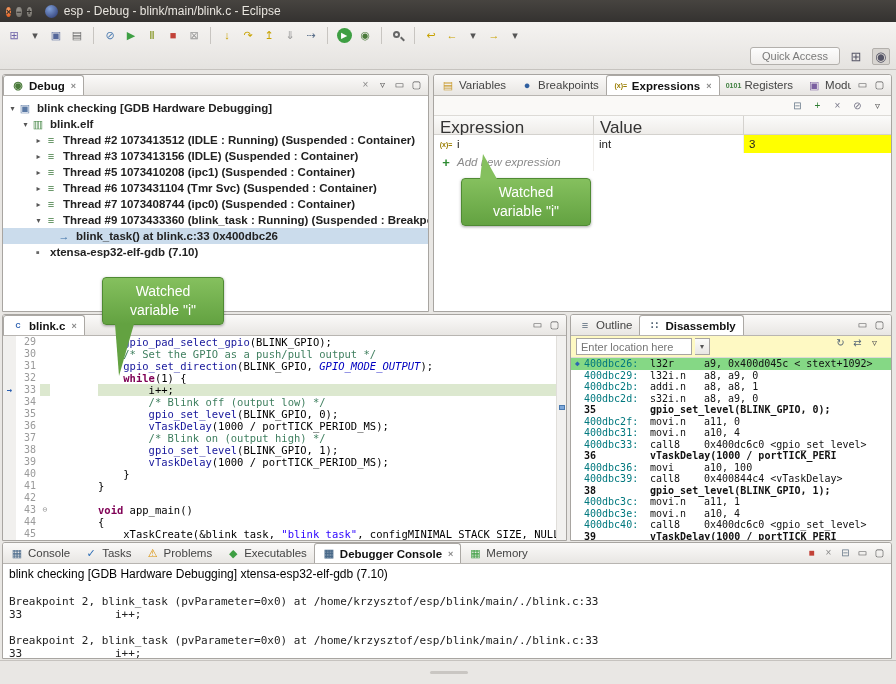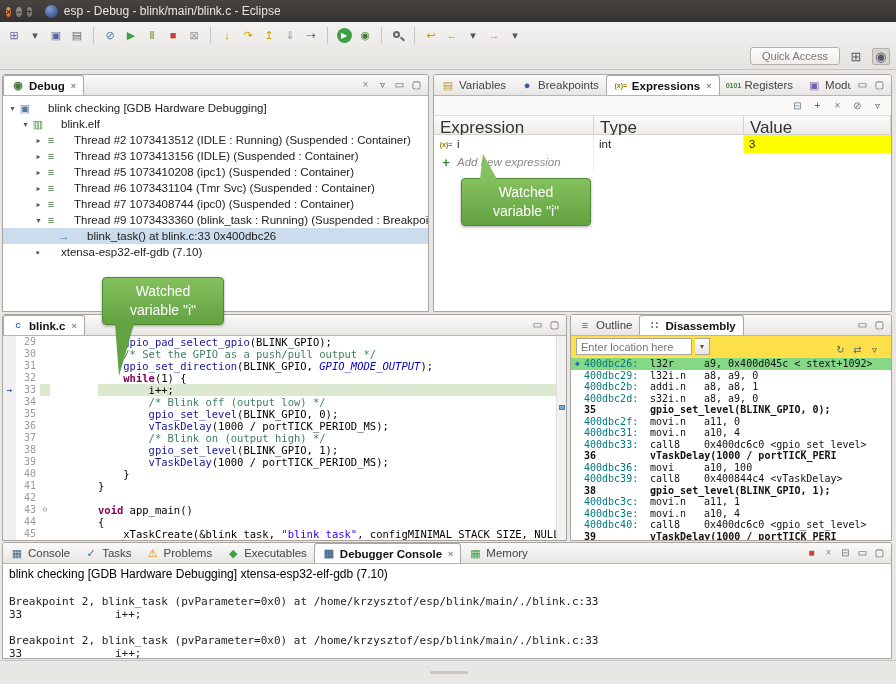--- a/index.html
+++ b/index.html
@@ -42,21 +42,21 @@
   .tclose { font-size:9px; color:#888; margin-left:2px; }
   .tabbar-actions { display:flex; align-items:center; gap:4px; padding:0 5px; flex-shrink:0; }
   .act { font-size:10px; width:13px; text-align:center; color:#666; line-height:1; }
   .panel-body { flex:1; overflow:hidden; position:relative; background:#fff; }
 
   
   #debug-tree { padding-top:4px; }
   .trow { height:16px; display:flex; align-items:center; font-size:11.5px; white-space:nowrap; overflow:hidden; }
   .trow.sel { background:#CBDCEC; }
   .expander { width:11px; font-size:8px; color:#555; text-align:center; flex-shrink:0; }
-  .trow .tlabel { margin-left:16px; }
+  .trow .tlabel { margin-left:5px;font-weight:bold; }
 
   
   .expr-toolbar { height:20px; border-bottom:1px solid #DDDBD7; background:#FAF9F7; display:flex; justify-content:flex-end; align-items:center; gap:7px; padding:0 7px; flex-shrink:0; }
   .expr-header { display:grid; grid-template-columns:160px 150px 1fr; height:19px; background:linear-gradient(#FBFBFA,#EEECE9); border-bottom:1px solid #D4D2CE; font-size:17px; color:#333; flex-shrink:0; }
   .ecol { padding:2px 6px; border-right:1px solid #D4D2CE; }
   .erow { display:grid; grid-template-columns:160px 150px 1fr; height:18px; font-size:11.5px; align-items:stretch; }
   .ecell { padding:0 5px; display:flex; align-items:center; gap:4px; border-right:1px solid #F0EEEB; overflow:hidden; }
   .ecell.c3 { border-right:none; }
   .plus { color:#2E8B33; font-weight:bold; font-size:13px; width:14px; text-align:center; }
   .addlbl { color:#8a8a8a; font-style:italic; }
@@ -68,21 +68,21 @@
   .lnum { width:24px; text-align:right; padding-right:4px; color:#9a9a9a; flex-shrink:0; font-size:10px; }
   .fold { width:10px; flex-shrink:0; color:#999; font-size:8px; text-align:center; line-height:12px; }
   .ctext { flex:1;margin-left:48px; }
   .cline.cur .ctext, .cline.cur .fold { background:#DCE8CF; }
   .tok-pl { color:#000; } .tok-cm { color:#3F7F5F; } .tok-kw { color:#7F0055; font-weight:bold; }
   .tok-mc { color:#0000C0; font-style:italic; } .tok-fn { color:#16169B; } .tok-st { color:#2A00FF; }
   .overview-ruler { position:absolute; top:0; right:0; bottom:0; width:10px; background:#F2F1EF; border-left:1px solid #E0DEDA; }
   .ovm { position:absolute; left:2px; top:34%; width:6px; height:5px; background:#7DA7D9; border:1px solid #4A7AB0; }
 
   
-  .disasm-toolbar { height:22px; display:flex; align-items:flex-end; gap:3px; padding:2px 5px; border-bottom:1px solid #DDDBD7; background:#fde047; flex-shrink:0; }
+  .disasm-toolbar { height:22px; display:flex; align-items:flex-start; gap:3px; padding:2px 5px; border-bottom:1px solid #DDDBD7; background:#fef9c3; flex-shrink:0; }
   .loc { width:116px; height:17px; font-size:11px; font-family:inherit; border:1px solid #A8A5A1; padding:0 4px; background:#fff; }
   .locbtn { width:15px; height:17px; border:1px solid #A8A5A1; border-left:none; background:linear-gradient(#fbfbfa,#e8e6e3); font-size:8px; display:inline-flex; align-items:center; justify-content:center; color:#555; }
   .spacer { flex:1; }
   .dline { display:flex; height:11.5px; line-height:11.5px; font-family:"DejaVu Sans Mono",monospace; font-size:10px; white-space:pre; color:#111; }
   .dline.cur { background:#85D885; }
   .dmark { width:13px; flex-shrink:0; text-align:center; font-size:8px; color:#2E66B0; }
   .daddr { color:#00787E; width:66px; flex-shrink:0; }
   .dmn { width:54px; flex-shrink:0; }
   .dnum { width:22px; flex-shrink:0; font-weight:bold; }
   .dsrc { font-weight:bold; padding-left:44px; }
@@ -295,21 +295,20 @@
     </div>
     <div class="expr-toolbar" id="expr-toolbar">
         <span class="act" style="color: rgb(102, 119, 136);">⊟</span>
         <span class="act" style="color: rgb(46, 125, 50);">+</span>
         <span class="act" style="color: rgb(119, 119, 136);">×</span>
         <span class="act" style="color: rgb(119, 119, 136);">⊘</span>
         <span class="act" style="color: rgb(85, 85, 85);">▿</span>
       </div>
     <div class="expr-header" id="expr-header">
         <div class="ecol">Expression</div>
-        <div class="ecol">Type</div>
         <div class="ecol">Value</div>
       </div>
     <div class="panel-body" id="expr-rows">
         <div class="erow">
           <div class="ecell c1">
             <span class="ic ic-txt" style="color: rgb(154, 125, 0);">(x)=</span>
             <span>i</span>
           </div>
           <div class="ecell c2">int</div>
           <div class="ecell c3" style="background: rgb(255, 255, 0);">3</div>

